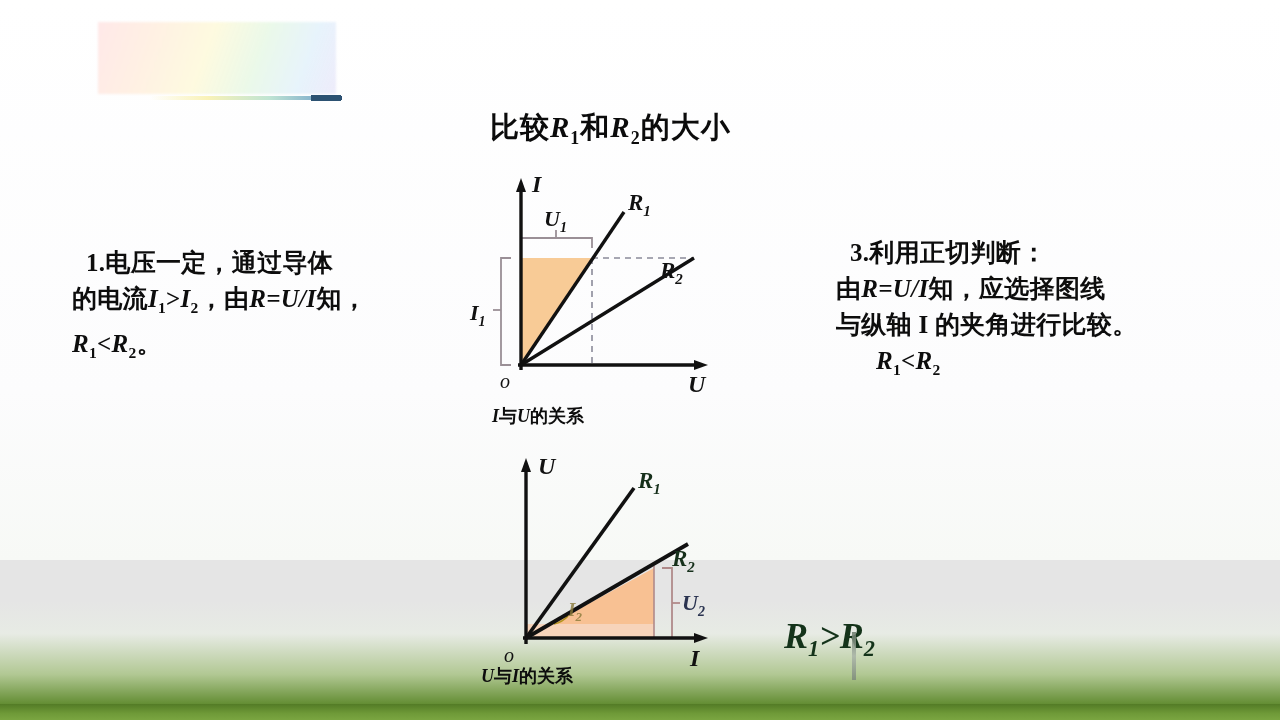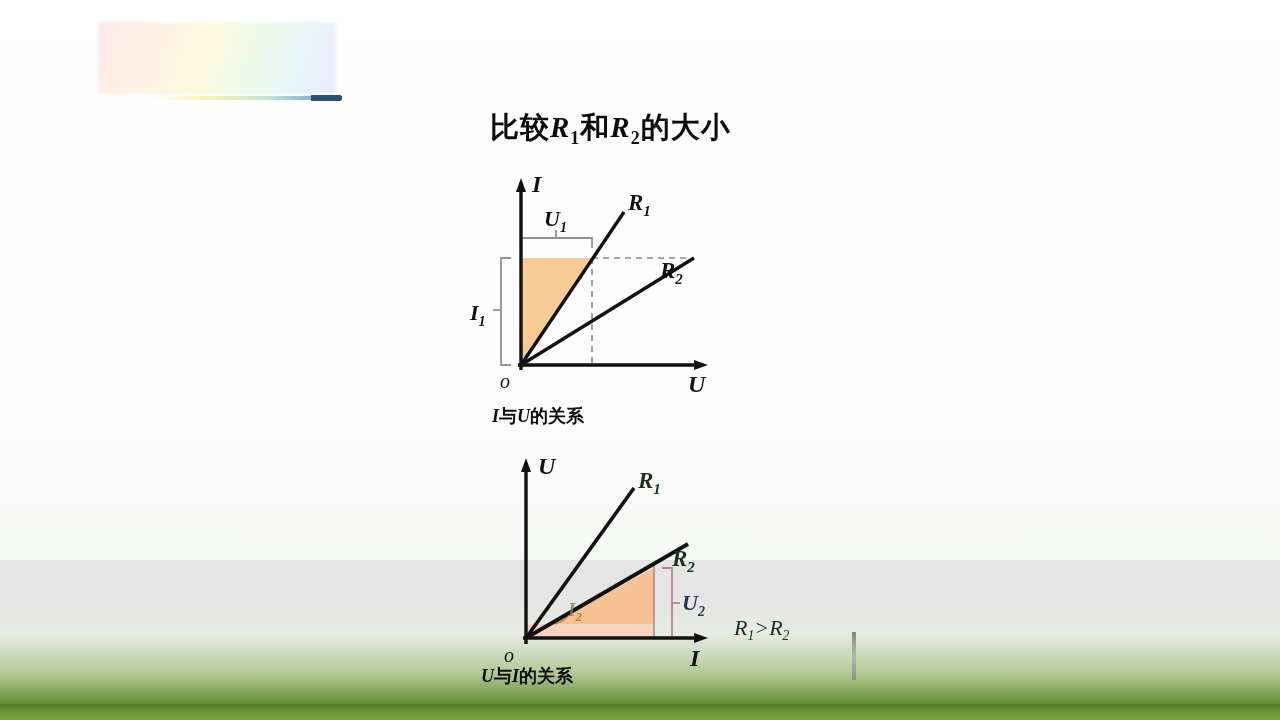--- a/index.html
+++ b/index.html
@@ -139,24 +139,24 @@
   }
   .para-blue .alpha {
     color: #d0333c;
   }
   .para-blue .tan {
     font-family: "Liberation Sans", sans-serif;
   }
 
   .result-bottom {
     position: absolute;
-    left: 734px;
+    left: 784px;
     top: 615px;
-    font-size: 22px;
-    font-weight: normal;
+    font-size: 36px;
+    font-weight: bold;
     font-style: italic;
     color: #14331a;
   }
   .result-bottom sub { font-size: 0.62em; font-style: italic; }
 
   .text-caret {
     position: absolute;
     left: 852px;
     top: 632px;
     width: 4px;
@@ -202,26 +202,37 @@
   <div class="deco-rainbow"></div>
   <div class="deco-underline"></div>
   <div class="deco-blue-tip"></div>
 
   <div class="slide-title">
     <span>比较</span><i>R</i><sub>1</sub><span>和</span><i>R</i><sub>2</sub><span>的大小</span>
   </div>
 
   <div class="col-left">
 
+    <div class="para">
+      <span class="indent">1.</span><span>电压一定，通过导体</span><br>
+      <span>的电流</span><i>I</i><sub>1</sub><span>&gt;</span><i>I</i><sub>2</sub><span>，由</span><i>R=U/I</i><span>知，</span><br>
+      <i>R</i><sub>1</sub><span>&lt;</span><i>R</i><sub>2</sub><span>。</span>
+    </div>
 
 
   </div>
 
   <div class="col-right">
 
+    <div class="para">
+      <span class="indent">3.</span><span>利用正切判断：</span><br>
+      <span>由</span><i>R=U/I</i><span>知，应选择图线</span><br>
+      <span>与纵轴 I 的夹角进行比较。</span><br>
+      <span class="para-center"><i>R</i><sub>1</sub><span>&lt;</span><i>R</i><sub>2</sub></span>
+    </div>
 
 
   </div>
 
   <div class="result-bottom">
     <span>R</span><sub>1</sub><span>&gt;</span><span>R</span><sub>2</sub>
   </div>
   <div class="text-caret"></div>
 
   <svg class="figure-1" viewBox="0 0 250 230">

